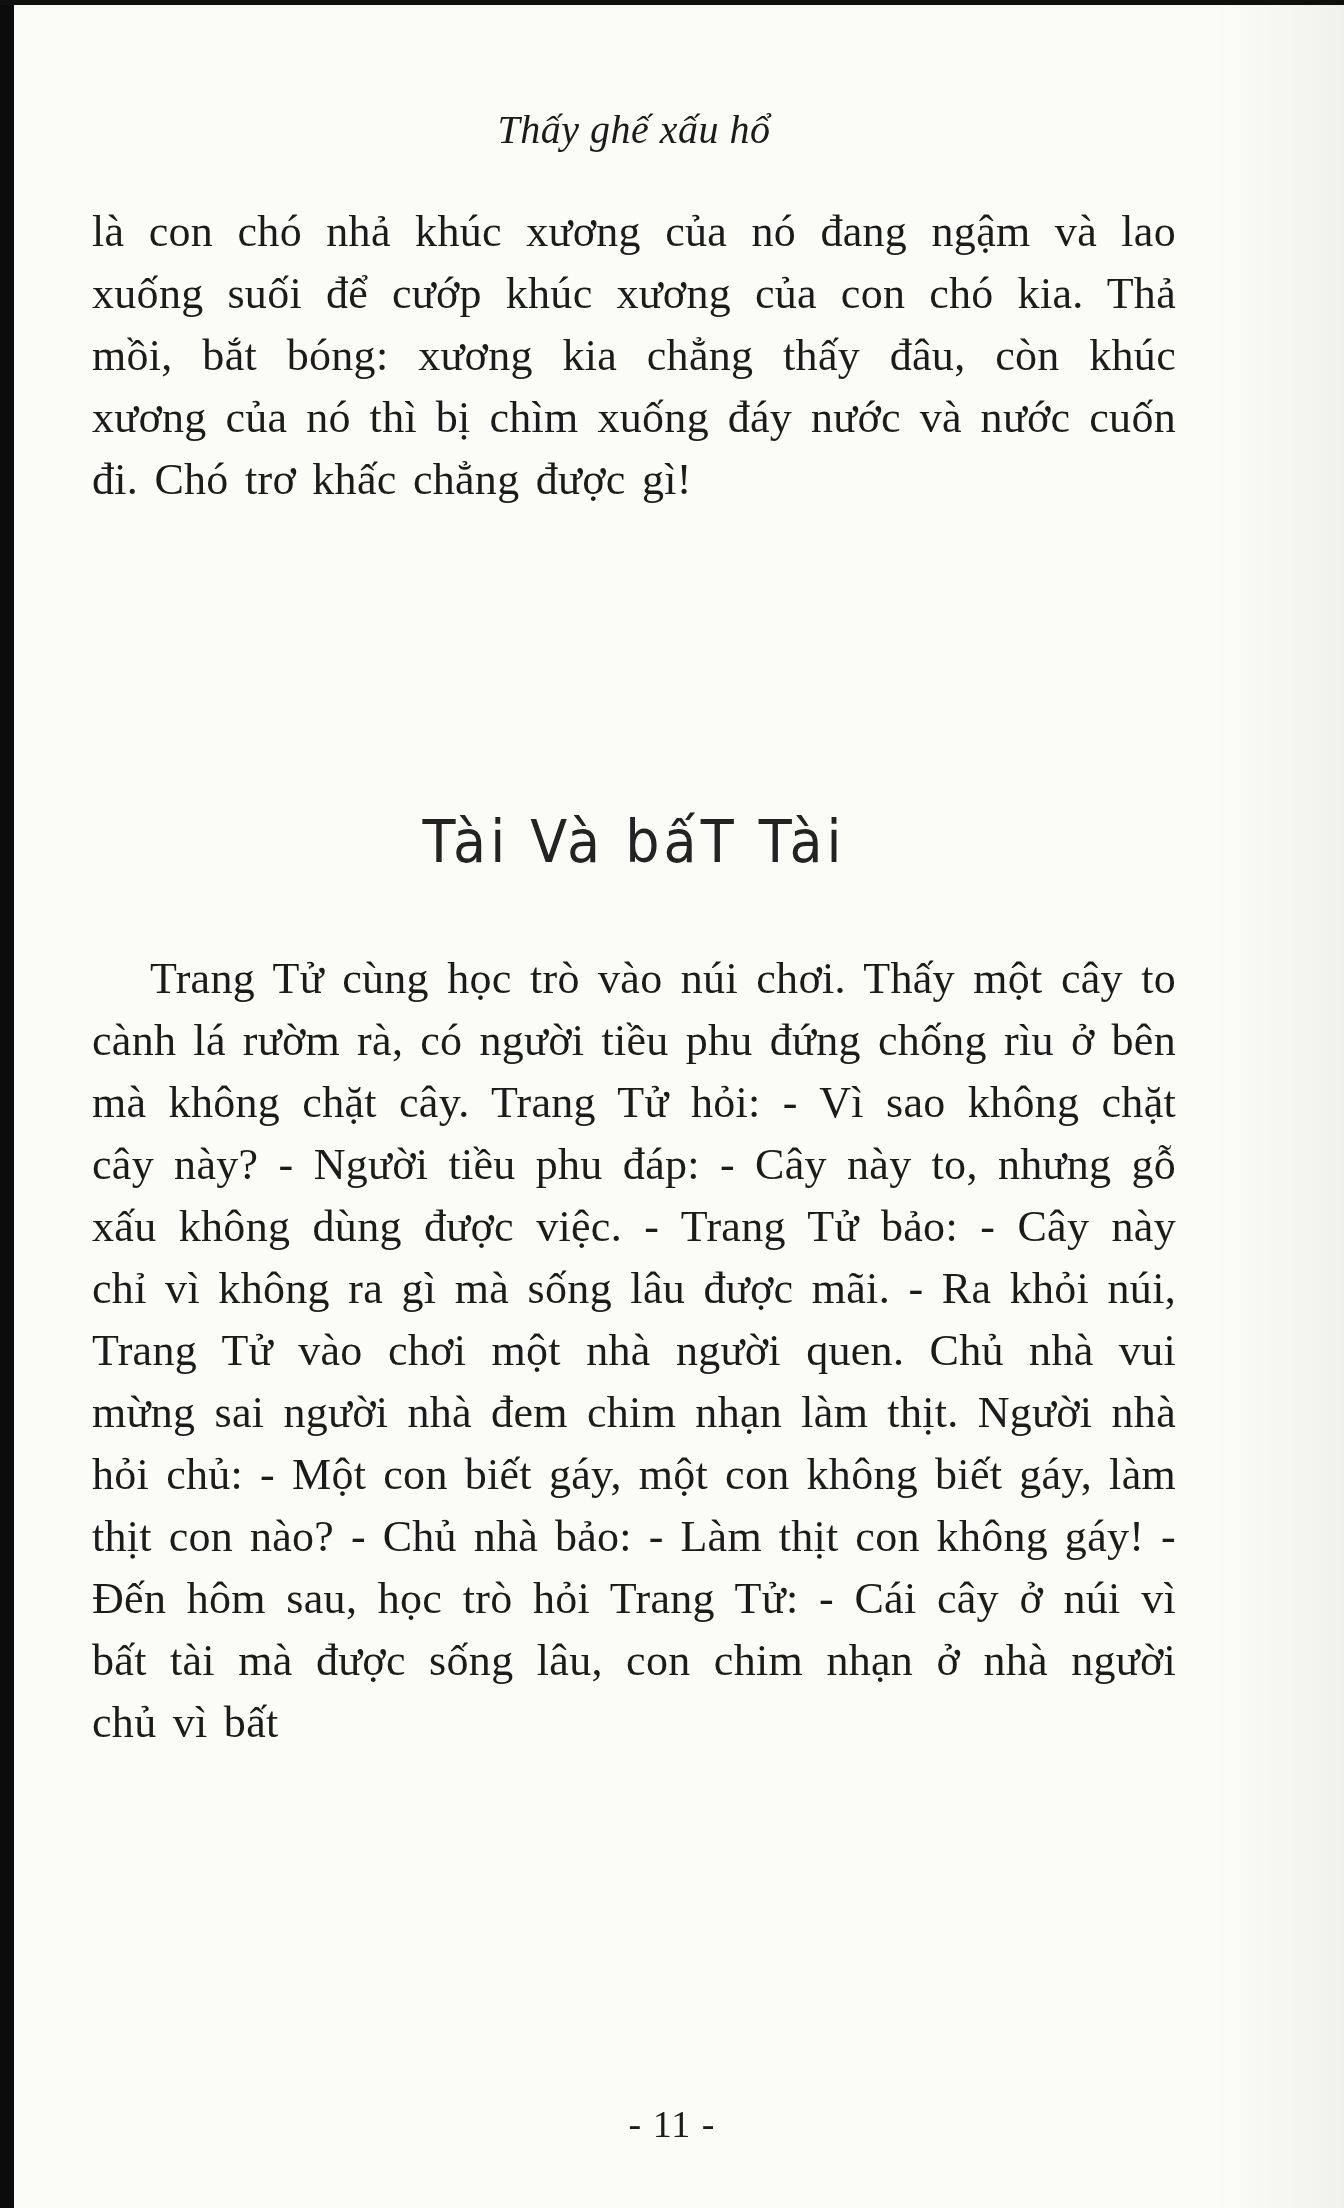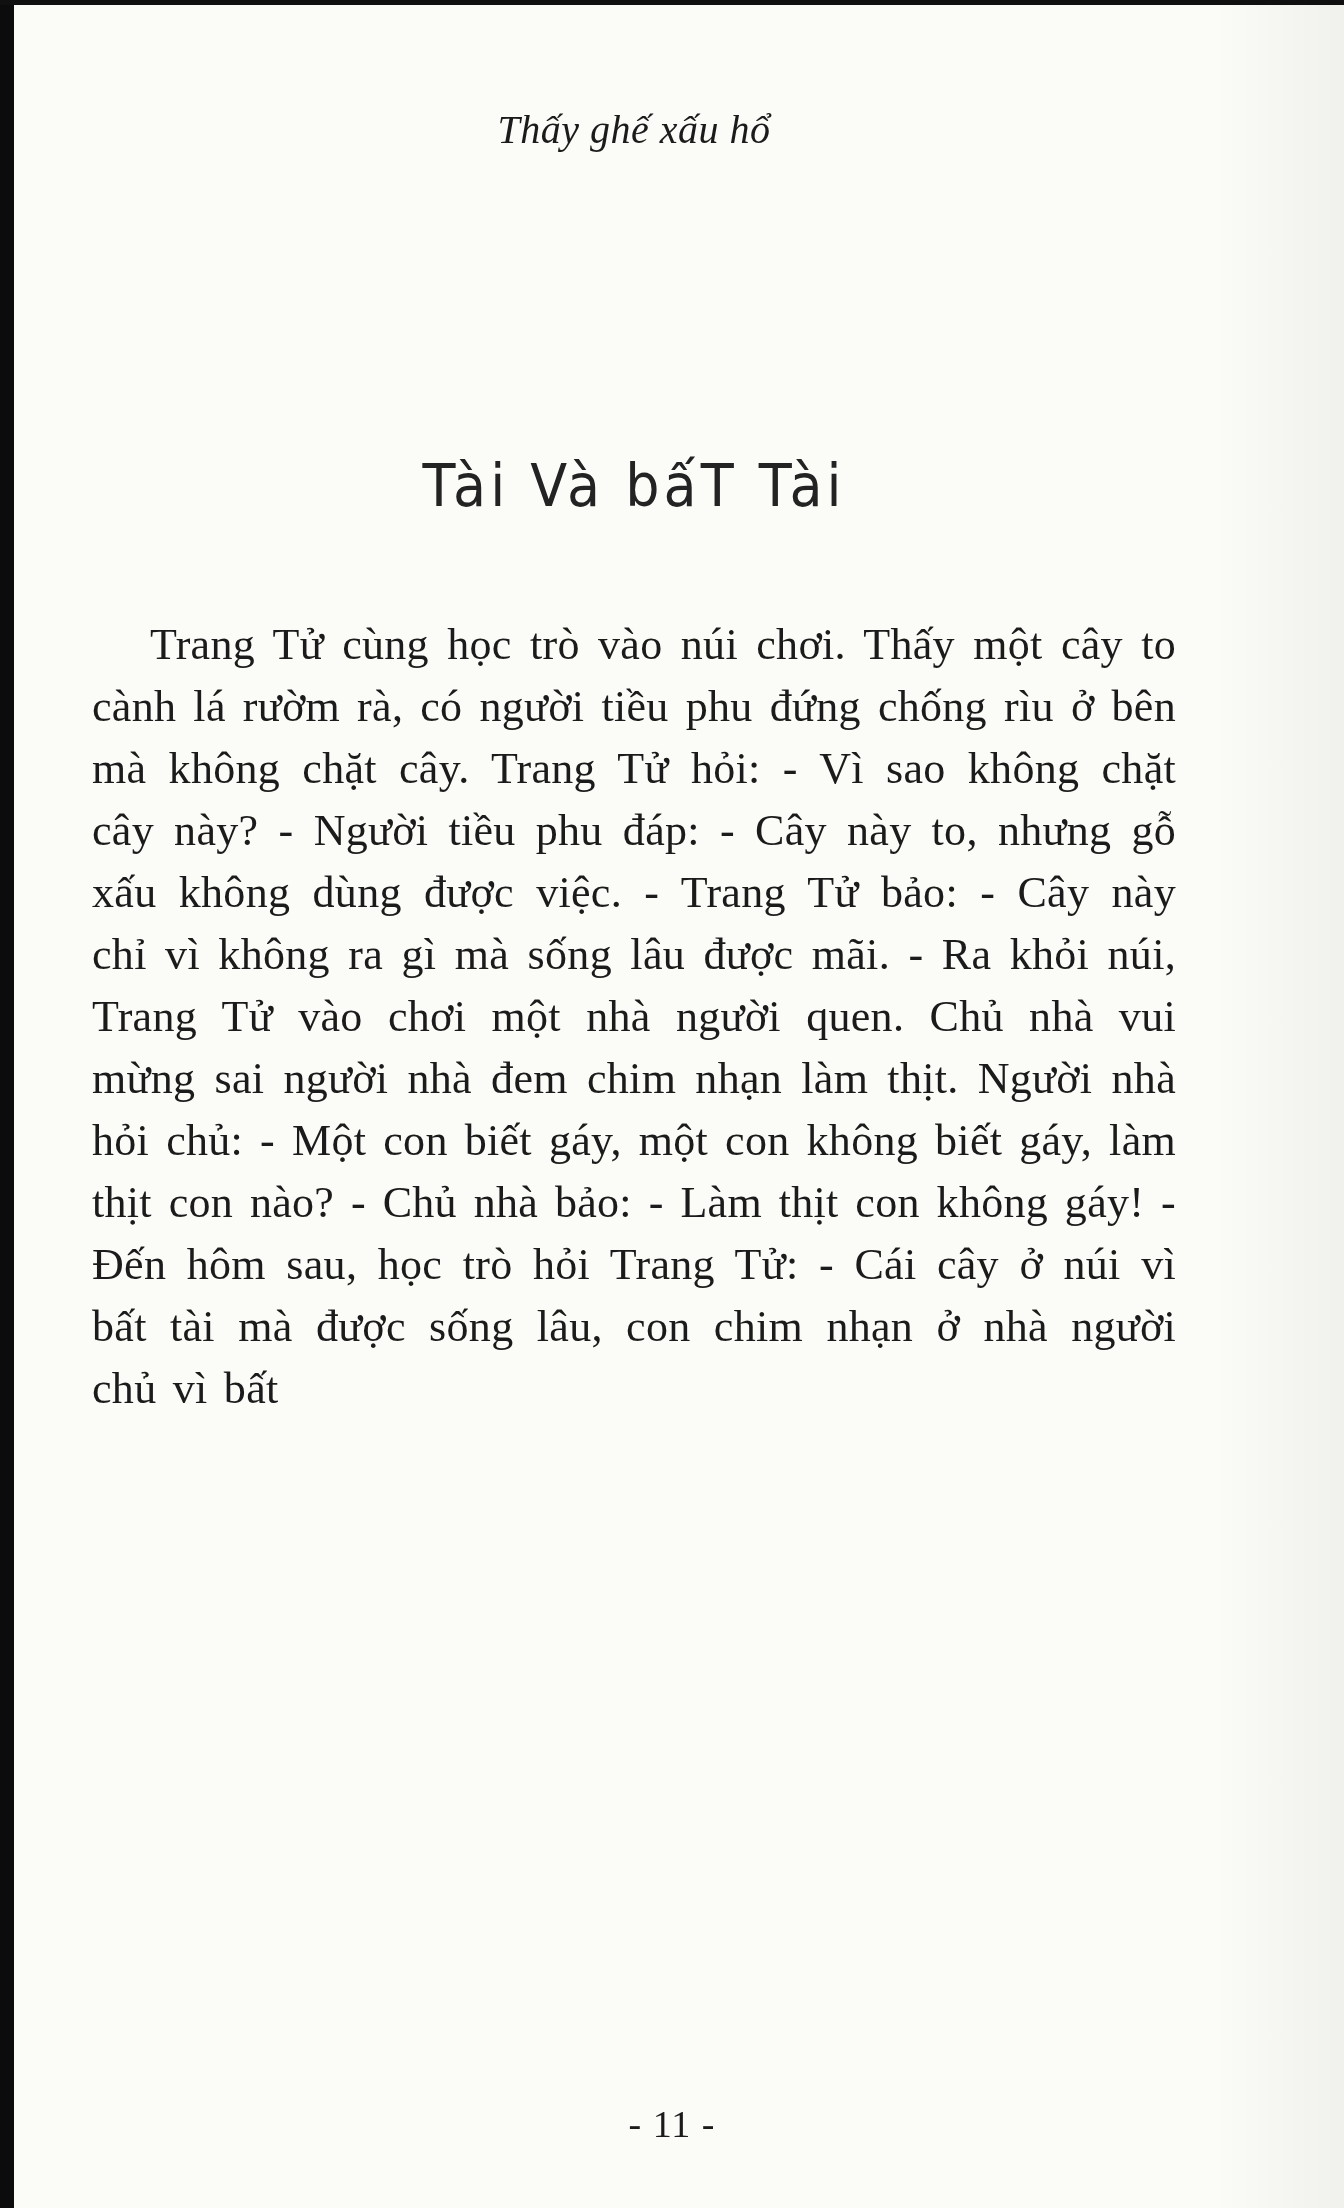--- a/index.html
+++ b/index.html
@@ -54,21 +54,21 @@
     font-size: 44px;
     line-height: 62px;
     text-align: justify;
     word-spacing: 5px;
     letter-spacing: 0.3px;
   }
   .para-1 {
     margin-top: 46px;
   }
   .para-2 {
-    margin-top: 95px;
+    margin-top: 73px;
     text-indent: 58px;
   }
   .section-title {
     margin-top: 300px;
     text-align: center;
     font-family: "DejaVu Sans", sans-serif;
     font-size: 54px;
     line-height: 64px;
     letter-spacing: 4px;
     color: #232323;
@@ -89,20 +89,21 @@
 
 <div class="page">
 
   <div class="edge-left"></div>
   <div class="edge-top"></div>
 
   <div class="content">
 
     <div class="running-header">Thấy ghế xấu hổ</div>
 
+    <div class="para para-1">là con chó nhả khúc xương của nó đang ngậm và lao xuống suối để cướp khúc xương của con chó kia. Thả mồi, bắt bóng: xương kia chẳng thấy đâu, còn khúc xương của nó thì bị chìm xuống đáy nước và nước cuốn đi. Chó trơ khấc chẳng được gì!</div>
 
     <div class="section-title">Tài Và bấT Tài</div>
 
     <div class="para para-2">Trang Tử cùng học trò vào núi chơi. Thấy một cây to cành lá rườm rà, có người tiều phu đứng chống rìu ở bên mà không chặt cây. Trang Tử hỏi: - Vì sao không chặt cây này? - Người tiều phu đáp: - Cây này to, nhưng gỗ xấu không dùng được việc. - Trang Tử bảo: - Cây này chỉ vì không ra gì mà sống lâu được mãi. - Ra khỏi núi, Trang Tử vào chơi một nhà người quen. Chủ nhà vui mừng sai người nhà đem chim nhạn làm thịt. Người nhà hỏi chủ: - Một con biết gáy, một con không biết gáy, làm thịt con nào? - Chủ nhà bảo: - Làm thịt con không gáy! - Đến hôm sau, học trò hỏi Trang Tử: - Cái cây ở núi vì bất tài mà được sống lâu, con chim nhạn ở nhà người chủ vì bất</div>
 
   </div>
 
   <div class="page-number">- 11 -</div>
 
   <div class="shadow-right"></div>

